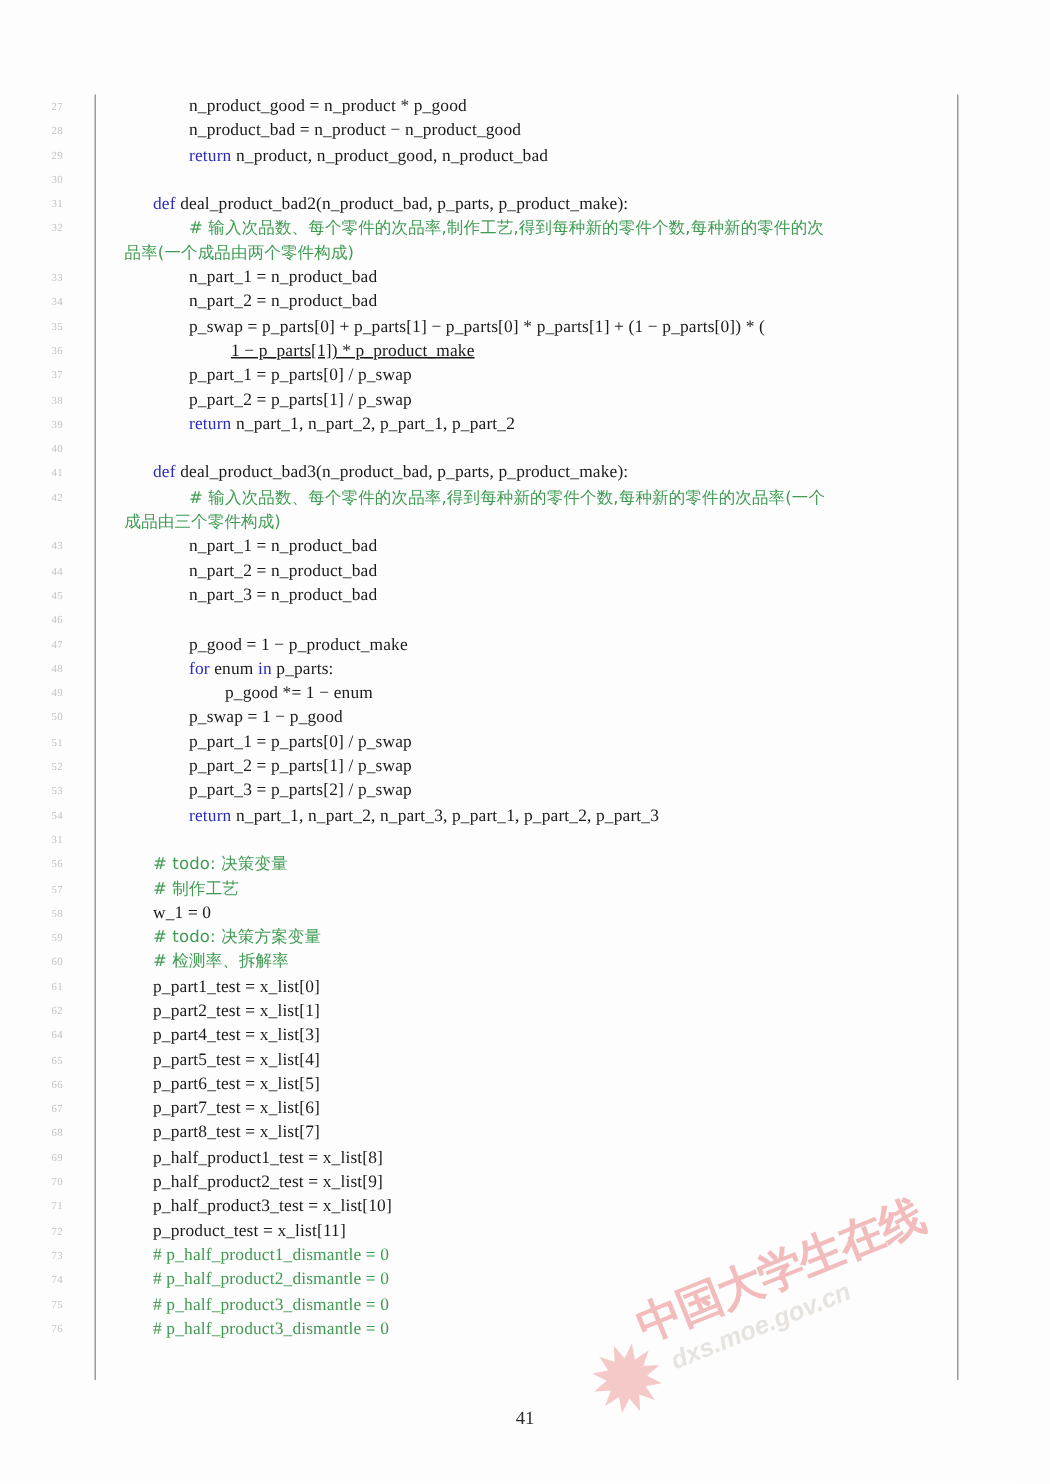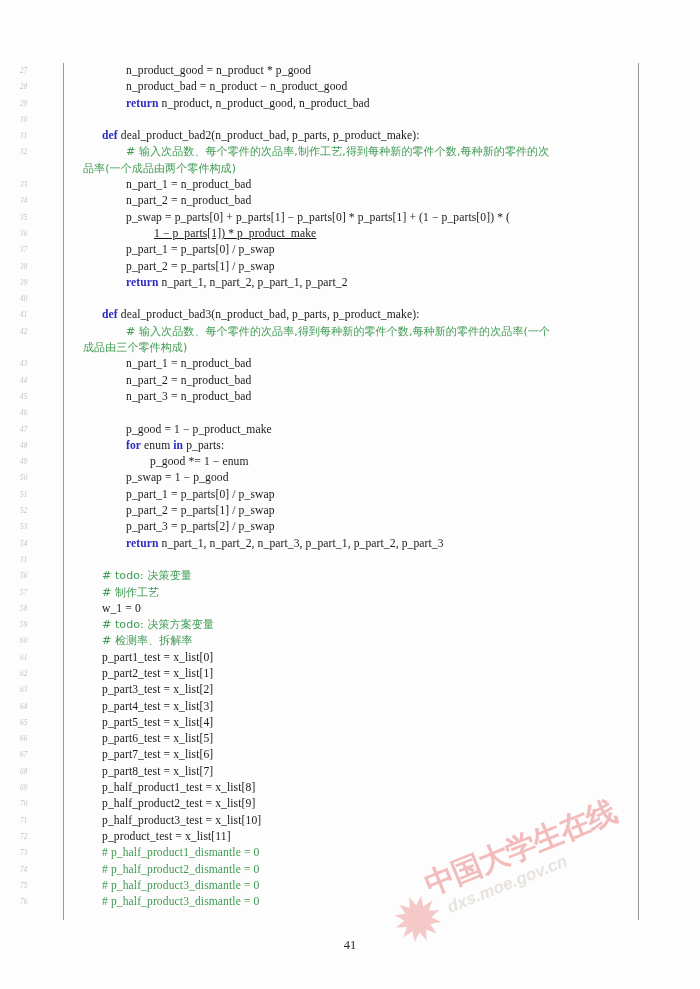--- a/index.html
+++ b/index.html
@@ -108,44 +108,43 @@
     width: 700px;
   }
   .row {
     position: relative;
     height: 16.3px;
     line-height: 16.3px;
     white-space: nowrap;
   }
   .lineno {
     position: absolute;
-    left: 20px;
+    left: 4px;
     width: 38px;
-    text-align: left;
+    text-align: right;
     color: #c3c3c3;
     font-size: 7.2px;
     line-height: 16.3px;
     font-family: "Liberation Serif", serif;
     letter-spacing: 0.2px;
-    font-style: italic;
   }
   .code-text {
     position: absolute;
     left: 78px;
     font-size: 11.6px;
     line-height: 16.3px;
     color: #1a1a1a;
     letter-spacing: 0.1px;
     font-family: "Liberation Serif", "DejaVu Serif", serif;
   }
   
   .row.cont .code-text { left: 83px; }
 
   
-  .kw   { color: #2b2bc0; font-weight: bold; }
+  .kw   { color: #2b2bc0; font-weight: normal; }
   .cmt  { color: #3f9b52; }
   .cmt-cn { color: #3f9b52; font-family: "DejaVu Sans", "Liberation Sans", sans-serif; font-size: 11px; }
 
   
   .ind1 { padding-left: 24px; }
   .ind2 { padding-left: 48px; }
   .ind3 { padding-left: 72px; }
   .ind-wrap { padding-left: 76px; text-decoration: underline; }
 
   
@@ -313,24 +312,20 @@
         </div>
         <div class="row">
           <span class="lineno">61</span>
           <span class="code-text ind1"><span>p_part1_test = x_list[0]</span></span>
         </div>
         <div class="row">
           <span class="lineno">62</span>
           <span class="code-text ind1"><span>p_part2_test = x_list[1]</span></span>
         </div>
         <div class="row">
-          <span class="lineno">63</span>
-          <span class="code-text ind1"><span>p_part3_test = x_list[2]</span></span>
-        </div>
-        <div class="row">
           <span class="lineno">64</span>
           <span class="code-text ind1"><span>p_part4_test = x_list[3]</span></span>
         </div>
         <div class="row">
           <span class="lineno">65</span>
           <span class="code-text ind1"><span>p_part5_test = x_list[4]</span></span>
         </div>
         <div class="row">
           <span class="lineno">66</span>
           <span class="code-text ind1"><span>p_part6_test = x_list[5]</span></span>

